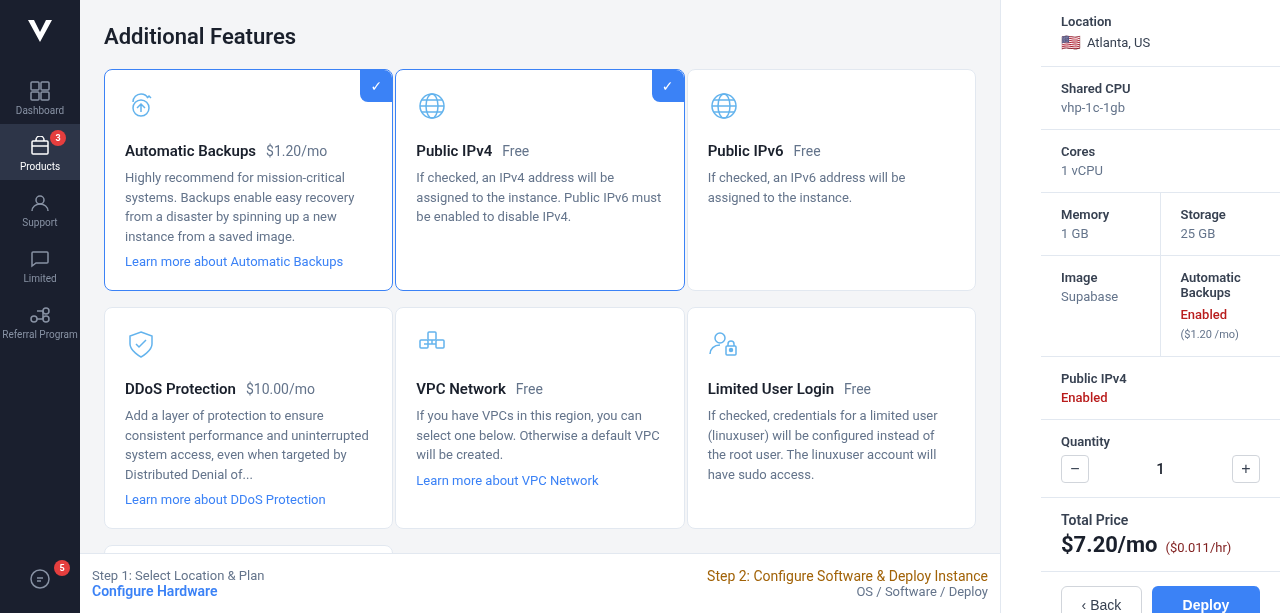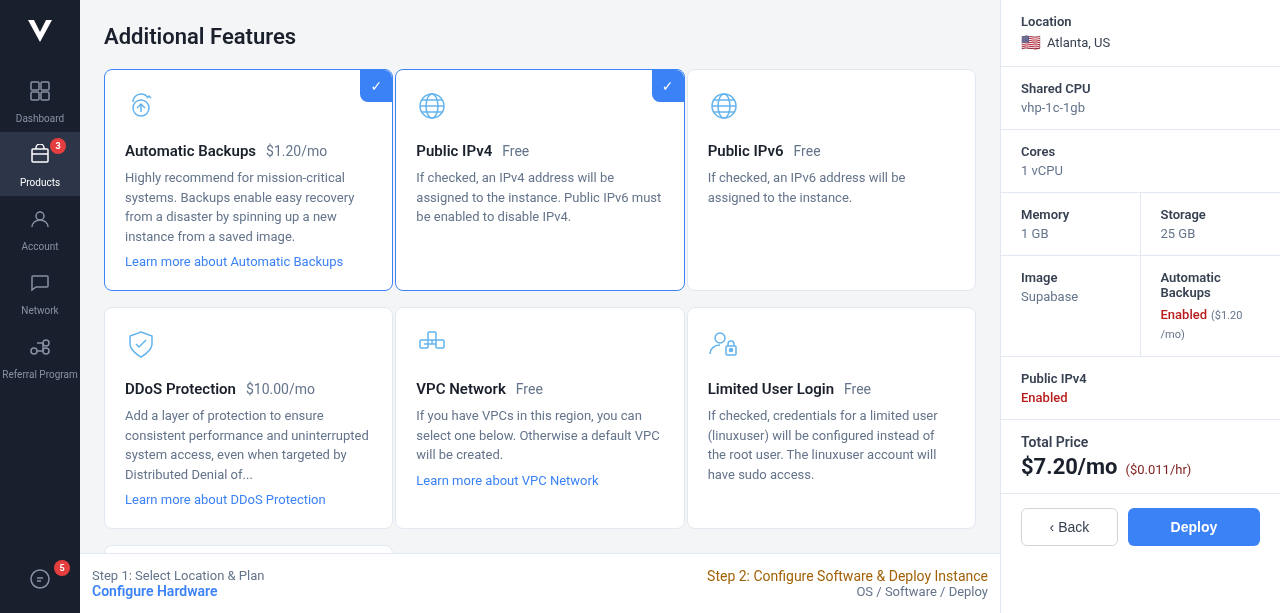--- a/index.html
+++ b/index.html
@@ -33,21 +33,21 @@
     .sidebar-item {
       display: flex;
       flex-direction: column;
       align-items: center;
       justify-content: center;
       width: 100%;
       padding: 12px 0 8px;
       cursor: pointer;
       color: #8892a4;
       font-size: 11px;
-      gap: 8px;
+      gap: 0;
       transition: color 0.2s;
     }
     .sidebar-item.active { color: #fff; background: #2d3548; }
     .sidebar-item-icon {
       font-size: 20px;
       line-height: 1;
     }
     .sidebar-item-label {
       font-size: 10px;
       text-align: center;
@@ -178,20 +178,21 @@
 
     
     .right-panel {
       width: 280px;
       background: #fff;
       border-left: 1px solid #e2e8f0;
       display: flex;
       flex-direction: column;
       flex-shrink: 0;
       overflow-y: auto;
+      padding-left: 40px;
     }
     .panel-section {
       padding: 14px 20px;
       border-bottom: 1px solid #e2e8f0;
     }
     .panel-label {
       font-size: 13px;
       font-weight: 600;
       color: #374151;
       margin-bottom: 4px;
@@ -339,30 +340,30 @@
       <span class="sidebar-item-label">Products</span>
     </div>
 
     <div class="sidebar-item">
       <span class="sidebar-item-icon">
         <svg width="22" height="22" viewBox="0 0 22 22" fill="none" stroke="#8892a4" stroke-width="1.5">
           <circle cx="11" cy="8" r="4"></circle>
           <path d="M3 19c0-4 3.6-7 8-7s8 3 8 7"></path>
         </svg>
       </span>
-      <span class="sidebar-item-label">Account</span>
+      <span class="sidebar-item-label">Support</span>
     </div>
 
     <div class="sidebar-item">
       <span class="sidebar-item-icon">
         <svg width="22" height="22" viewBox="0 0 22 22" fill="none" stroke="#8892a4" stroke-width="1.5">
           <path d="M4 4h14a1 1 0 011 1v9a1 1 0 01-1 1H7l-4 3V5a1 1 0 011-1z"></path>
         </svg>
       </span>
-      <span class="sidebar-item-label">Network</span>
+      <span class="sidebar-item-label">Limited</span>
     </div>
 
     <div class="sidebar-item">
       <span class="sidebar-item-icon">
         <svg width="22" height="22" viewBox="0 0 22 22" fill="none" stroke="#8892a4" stroke-width="1.5">
           <path d="M20 7a3 3 0 11-6 0 3 3 0 016 0zM8 15a3 3 0 11-6 0 3 3 0 016 0zM20 15a3 3 0 11-6 0 3 3 0 016 0z"></path>
           <path d="M14 7H8m6 8H8m6-8v8"></path>
         </svg>
       </span>
       <span class="sidebar-item-label" style="font-size:10px;color:#8892a4;padding:0 0;">Referral Program</span>
@@ -560,20 +561,28 @@
         <span style="font-size:11px;color:#64748b;">($1.20 /mo)</span>
       </div>
     </div>
   </div>
 
   <div class="panel-section">
     <div class="panel-label">Public IPv4</div>
     <div class="panel-value-green">Enabled</div>
   </div>
 
+  <div class="panel-section">
+    <div class="panel-label">Quantity</div>
+    <div class="quantity-control">
+      <button class="qty-btn">−</button>
+      <span class="qty-value">1</span>
+      <button class="qty-btn">+</button>
+    </div>
+  </div>
 
   <div class="total-price-section">
     <div class="total-label">Total Price</div>
     <div>
       <span class="total-amount">$7.20/mo</span>
       <span class="total-per-hr">($0.011/hr)</span>
     </div>
   </div>
 
   <div class="panel-actions">

